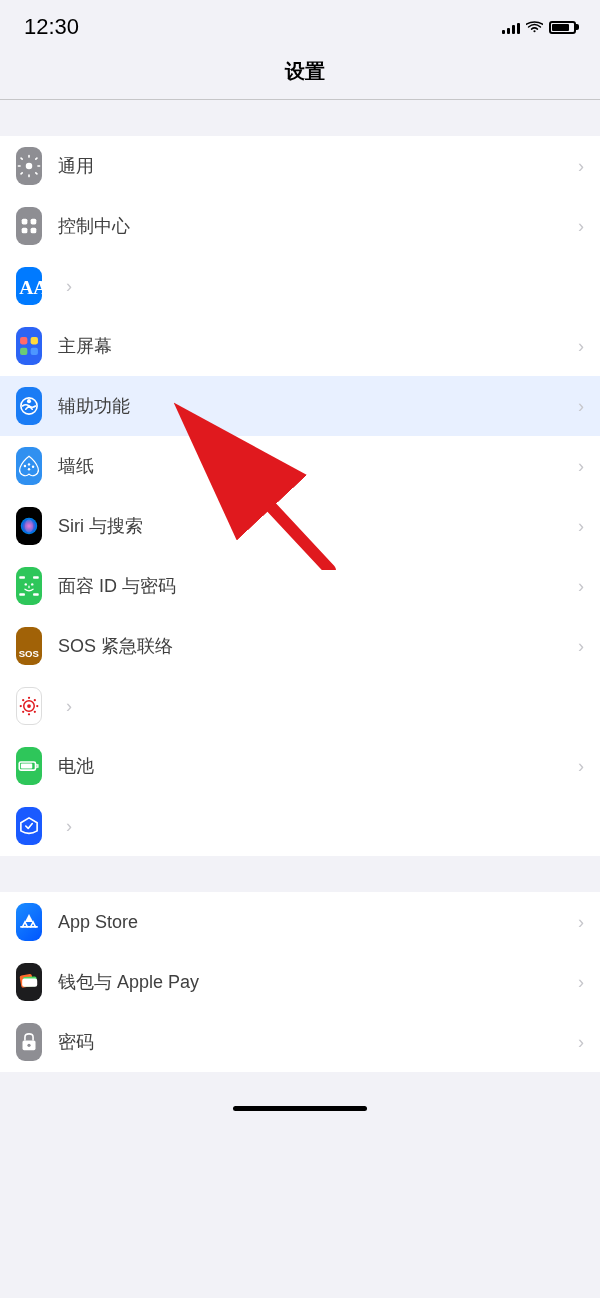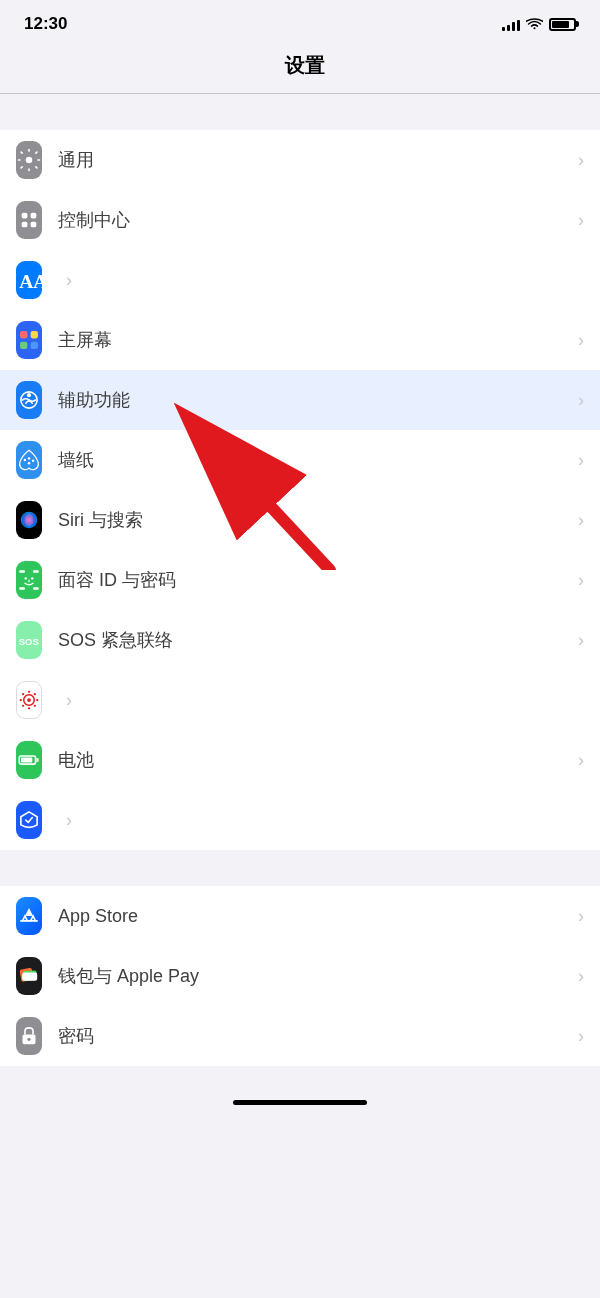--- a/index.html
+++ b/index.html
@@ -16,22 +16,22 @@
     
     .status-bar {
       display: flex;
       justify-content: space-between;
       align-items: center;
       padding: 14px 24px 10px;
       background: #f2f2f7;
     }
 
     .status-time {
-      font-size: 17px;
-      font-weight: 700;
+      font-size: 22px;
+      font-weight: 400;
       color: #000;
     }
 
     .status-icons {
       display: flex;
       align-items: center;
       gap: 6px;
     }
 
     .signal-icon {
@@ -333,21 +333,21 @@
         <circle cx="20" cy="14" r="1.5" fill="white"></circle>
         <path d="M11 20 Q16 24 21 20" stroke="white" stroke-width="1.5" fill="none" stroke-linecap="round"></path>
         <path d="M16 16 L16 18" stroke="white" stroke-width="1.5" stroke-linecap="round"></path>
       </svg>
     </div>
     <span class="row-label">面容 ID 与密码</span>
     <span class="chevron">›</span>
   </div>
 
   <div class="settings-row">
-    <div class="icon-wrap" style="background:#86efac;">
+    <div class="icon-wrap" style="background:#a16207;align-items:flex-end;">
       <svg viewBox="0 0 38 38" xmlns="http://www.w3.org/2000/svg">
         <text x="4" y="26" font-size="14" font-family="Arial" font-weight="bold" fill="white">SOS</text>
       </svg>
     </div>
     <span class="row-label">SOS 紧急联络</span>
     <span class="chevron">›</span>
   </div>
 
   <div class="settings-row">
     <div class="icon-wrap" style="background:#fff; border: 1px solid #ddd;">

